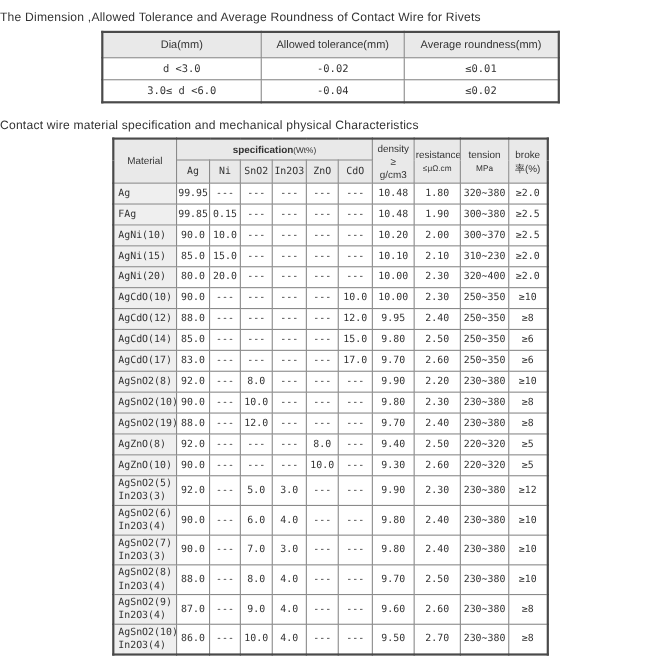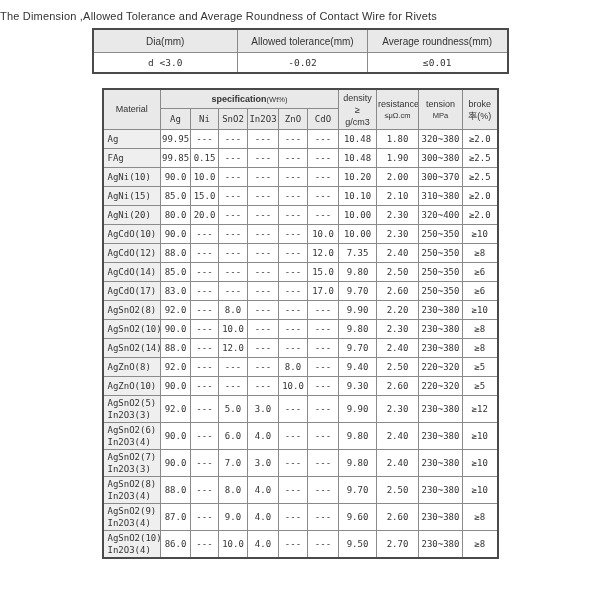--- a/index.html
+++ b/index.html
@@ -52,24 +52,30 @@
         <th>Allowed tolerance(mm)</th>
         <th>Average roundness(mm)</th>
       </tr>
     </thead>
     <tbody>
         <tr>
           <td>d &lt;3.0</td>
           <td>-0.02</td>
           <td>≤0.01</td>
         </tr>
+        <tr>
+          <td>3.0≤ d &lt;6.0</td>
+          <td>-0.04</td>
+          <td>≤0.02</td>
+        </tr>
       </tbody>
   </table>
 
   <div class="t2-wrap">
+    <div class="tbl-title">Contact wire material specification and mechanical physical Characteristics</div>
 
     <table id="t2">
       <colgroup>
         <col style="width:58px">
           <col style="width:30px">
           <col style="width:28px">
         <col style="width:29px">
           <col style="width:31px">
           <col style="width:29px">
         <col style="width:31px">
@@ -154,21 +160,21 @@
           <tr>
             <td class="mat">AgNi(15)</td>
             <td>85.0</td>
             <td>15.0</td>
             <td>---</td>
             <td>---</td>
             <td>---</td>
             <td>---</td>
             <td>10.10</td>
             <td>2.10</td>
-            <td>310~380</td>
+            <td>310~230</td>
             <td>≥2.0</td>
           </tr>
           <tr>
             <td class="mat">AgNi(20)</td>
             <td>80.0</td>
             <td>20.0</td>
             <td>---</td>
             <td>---</td>
             <td>---</td>
             <td>---</td>
@@ -191,21 +197,21 @@
             <td>≥10</td>
           </tr>
           <tr>
             <td class="mat">AgCdO(12)</td>
             <td>88.0</td>
             <td>---</td>
             <td>---</td>
             <td>---</td>
             <td>---</td>
             <td>12.0</td>
-            <td>7.35</td>
+            <td>9.95</td>
             <td>2.40</td>
             <td>250~350</td>
             <td>≥8</td>
           </tr>
           <tr>
             <td class="mat">AgCdO(14)</td>
             <td>85.0</td>
             <td>---</td>
             <td>---</td>
             <td>---</td>
@@ -249,21 +255,21 @@
             <td>10.0</td>
             <td>---</td>
             <td>---</td>
             <td>---</td>
             <td>9.80</td>
             <td>2.30</td>
             <td>230~380</td>
             <td>≥8</td>
           </tr>
           <tr>
-            <td class="mat">AgSnO2(14)</td>
+            <td class="mat">AgSnO2(19)</td>
             <td>88.0</td>
             <td>---</td>
             <td>12.0</td>
             <td>---</td>
             <td>---</td>
             <td>---</td>
             <td>9.70</td>
             <td>2.40</td>
             <td>230~380</td>
             <td>≥8</td>

